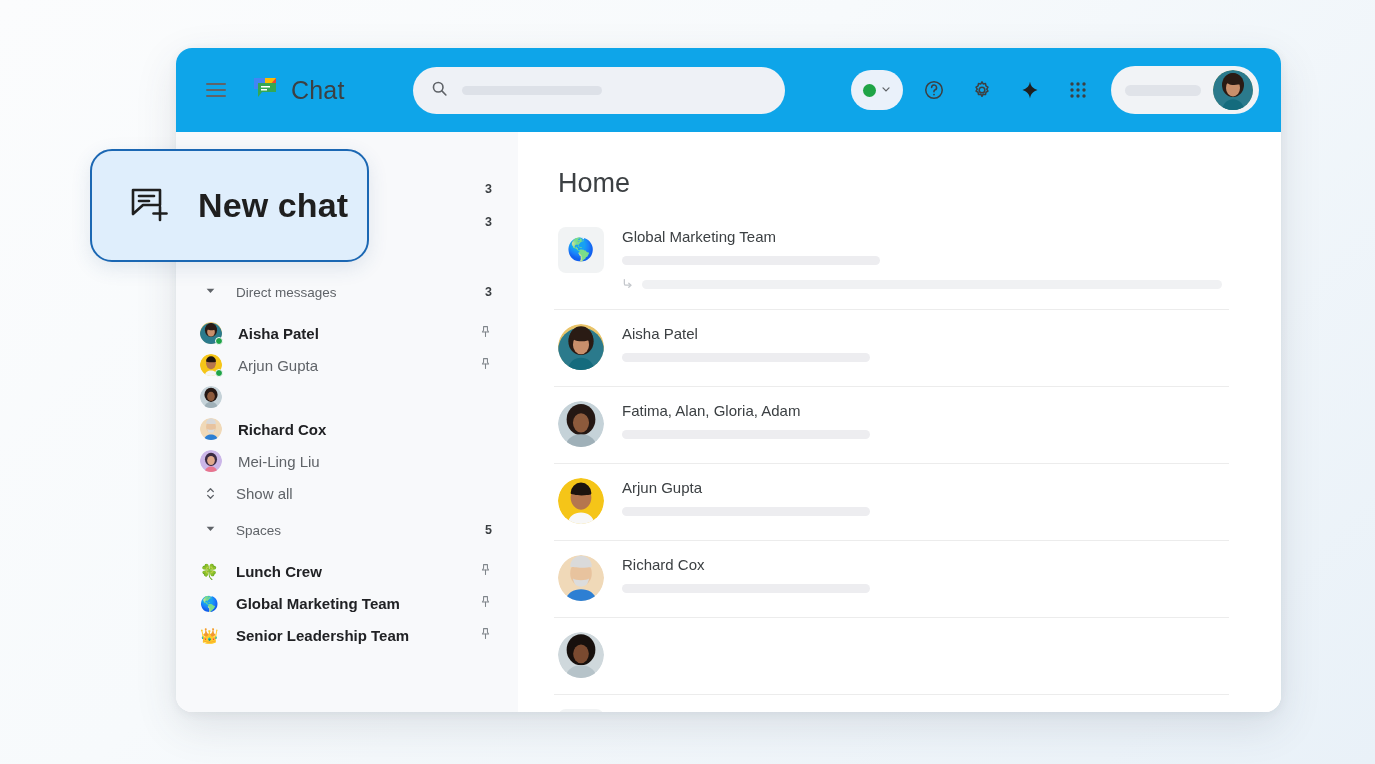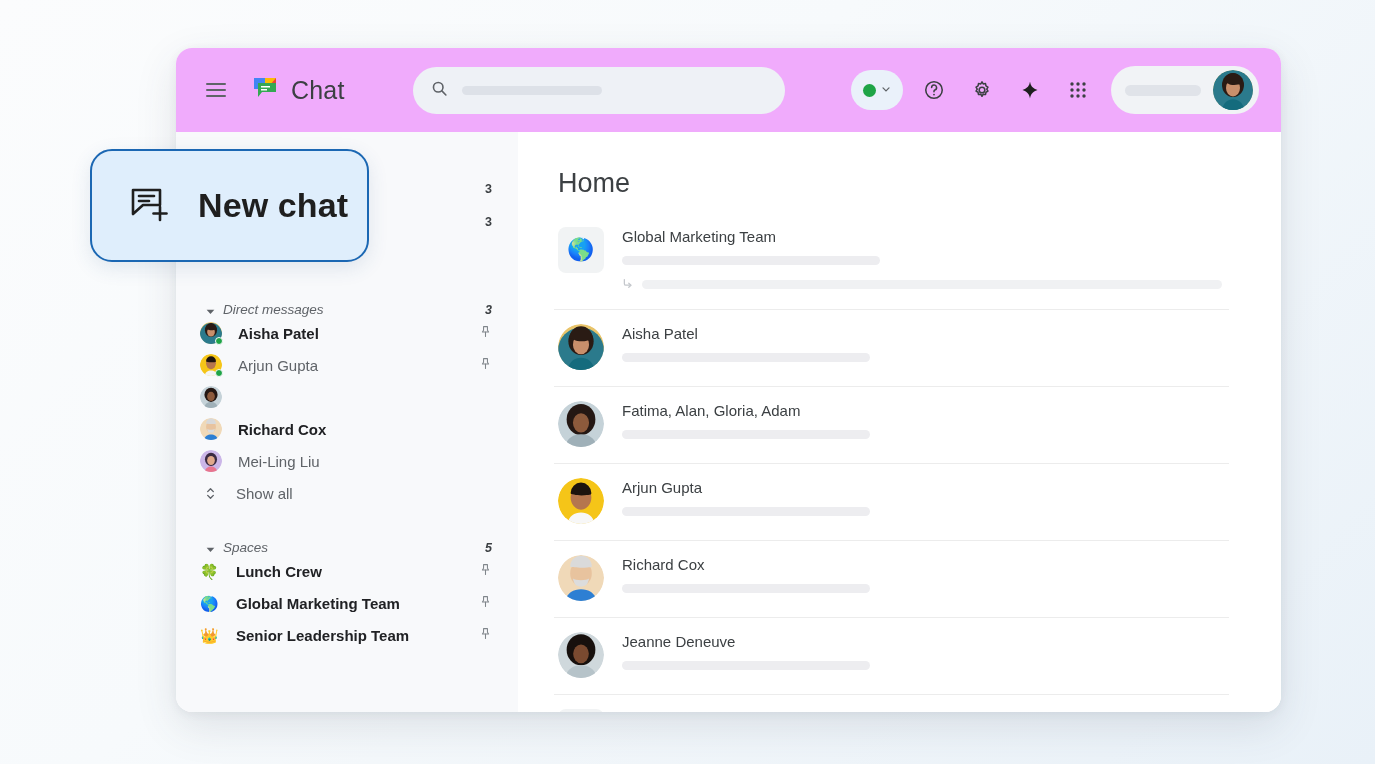--- a/index.html
+++ b/index.html
@@ -20,21 +20,21 @@
     box-shadow: 0 14px 42px rgba(60,72,88,.13), 0 2px 10px rgba(60,72,88,.07);
     overflow: hidden;
     display: flex;
     flex-direction: column;
   }
 
   
   #topbar {
     height: 84px;
     flex: 0 0 84px;
-    background: #f0abfc;
+    background: #0ea5e9;
     display: flex;
     align-items: center;
     padding: 0 22px 0 30px;
   }
   .hamburger { width: 20px; height: 14px; display: flex; flex-direction: column; justify-content: space-between; cursor: pointer; }
   .hamburger i { display: block; height: 2px; background: #5f6368; border-radius: 2px; }
   .brand { display: flex; align-items: center; gap: 13px; margin-left: 26px; }
   .brand-title { font-size: 25px; color: #3c4043; letter-spacing: .2px; }
 
   .search-wrap { flex: 1; display: flex; justify-content: center; }
@@ -95,23 +95,23 @@
     font-size: 15px;
   }
   .nav-row .label { flex: 1; white-space: nowrap; overflow: hidden; text-overflow: ellipsis; }
   .nav-row .count { font-size: 12.5px; color: #3c4043; font-weight: 700; }
   .bold { font-weight: 700; color: #202124; }
   .reg { font-weight: 400; color: #5f6368; }
   .nav-icon { width: 20px; display: flex; align-items: center; justify-content: center; flex: none; }
   .emoji-icon { font-size: 15px; line-height: 1; }
 
   .section-head {
-    height: 32px; display: flex; align-items: flex-end;
-    padding: 0 26px 0 24px; gap: 3px;
-    margin-top: 14px; cursor: pointer; font-style: italic;
+    height: 32px; display: flex; align-items: flex-start;
+    padding: 0 26px 0 24px; gap: 16px;
+    margin-top: 14px; cursor: pointer;
   }
   .section-head .label { flex: 1; font-size: 13.5px; color: #5f6368; }
   .section-head .count { font-size: 12.5px; color: #3c4043; font-weight: 700; }
 
   .dm-row { height: 32px; }
   .dm-row .pin { color: #80868b; font-size: 13px; }
   .dm-avatar { width: 22px; height: 22px; position: relative; flex: none; }
   .dm-avatar .presence {
     position: absolute; right: -1px; bottom: -1px;
     width: 8px; height: 8px; border-radius: 50%;
@@ -515,24 +515,20 @@
 
       <div class="chat-row">
         <span class="avatar" style="width:46px;height:46px">
           <svg width="46" height="46" viewBox="0 0 40 40">
             <circle cx="20" cy="20" r="20" fill="#cfd8dc"></circle>
             <ellipse cx="20" cy="15.5" rx="12.5" ry="13.5" fill="#17100d"></ellipse>
             <ellipse cx="20" cy="19" rx="6.8" ry="8.2" fill="#7a4a30"></ellipse>
             <path d="M6 40c2-8 7.5-11 14-11s12 3 14 11z" fill="#b6c3c9"></path>
           </svg>
         </span>
-        <span class="texts">
-          <span class="name" style="display:block">Jeanne Deneuve</span>
-          <span class="bar w1" style="display:block"></span>
-        </span>
       </div>
 
       <div class="chat-row">
         <span class="sq-avatar" style="width:46px;height:46px;font-size:22px">🍀</span>
         <span class="texts">
           <span class="name" style="display:block">Lunch Crew</span>
 
         </span>
       </div>
     </div>

